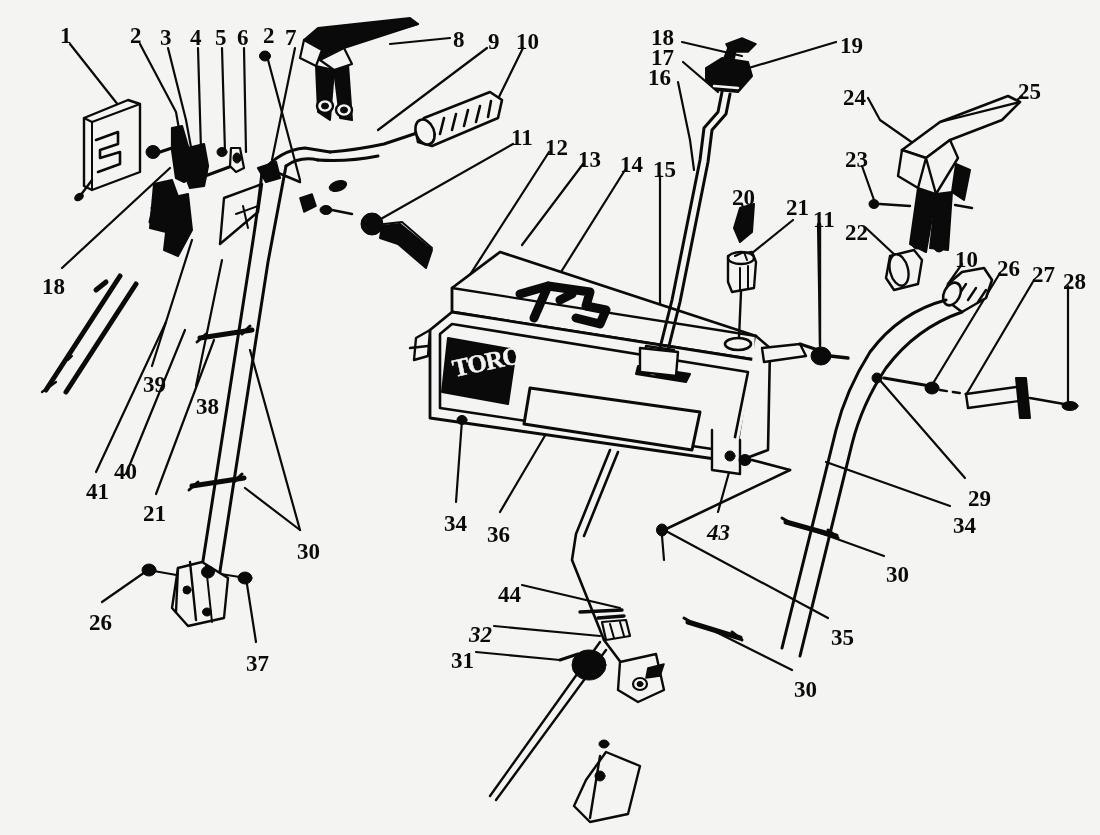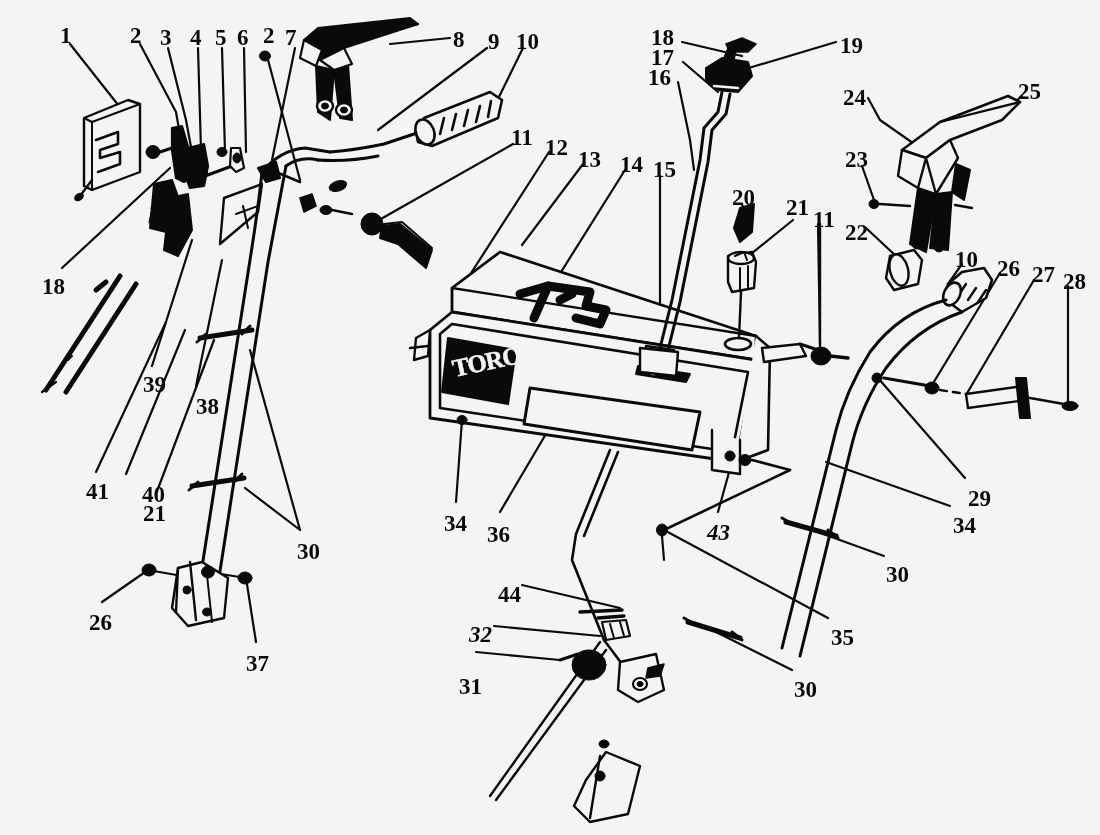--- a/index.html
+++ b/index.html
@@ -390,32 +390,32 @@
   <div class="callout" style="left:786px;top:196px;">21</div>
   <div class="callout" style="left:813px;top:208px;">11</div>
   <div class="callout" style="left:955px;top:248px;">10</div>
   <div class="callout" style="left:997px;top:257px;">26</div>
   <div class="callout" style="left:1032px;top:263px;">27</div>
   <div class="callout" style="left:1063px;top:270px;">28</div>
   <div class="callout" style="left:42px;top:275px;">18</div>
   <div class="callout" style="left:143px;top:373px;">39</div>
   <div class="callout" style="left:196px;top:395px;">38</div>
   <div class="callout" style="left:86px;top:480px;">41</div>
-  <div class="callout" style="left:114px;top:483px;margin-left:28px;">40</div>
+  <div class="callout" style="left:114px;top:460px;">40</div>
   <div class="callout" style="left:143px;top:502px;">21</div>
   <div class="callout" style="left:297px;top:540px;">30</div>
   <div class="callout" style="left:89px;top:611px;">26</div>
   <div class="callout" style="left:246px;top:652px;">37</div>
   <div class="callout" style="left:444px;top:512px;">34</div>
   <div class="callout" style="left:487px;top:523px;">36</div>
   <div class="callout" style="left:707px;top:521px;font-style:italic;">43</div>
   <div class="callout" style="left:968px;top:487px;">29</div>
   <div class="callout" style="left:953px;top:514px;">34</div>
   <div class="callout" style="left:886px;top:563px;">30</div>
   <div class="callout" style="left:831px;top:626px;">35</div>
   <div class="callout" style="left:498px;top:583px;">44</div>
   <div class="callout" style="left:469px;top:623px;font-style:italic;">32</div>
-  <div class="callout" style="left:451px;top:675px;margin-left:8px;">31</div>
+  <div class="callout" style="left:451px;top:649px;">31</div>
   <div class="callout" style="left:794px;top:678px;">30</div>
 
   <div class="toro-badge" style="left:452px;top:348px;">TORO</div>
 
 </div>
 
 </body></html>

